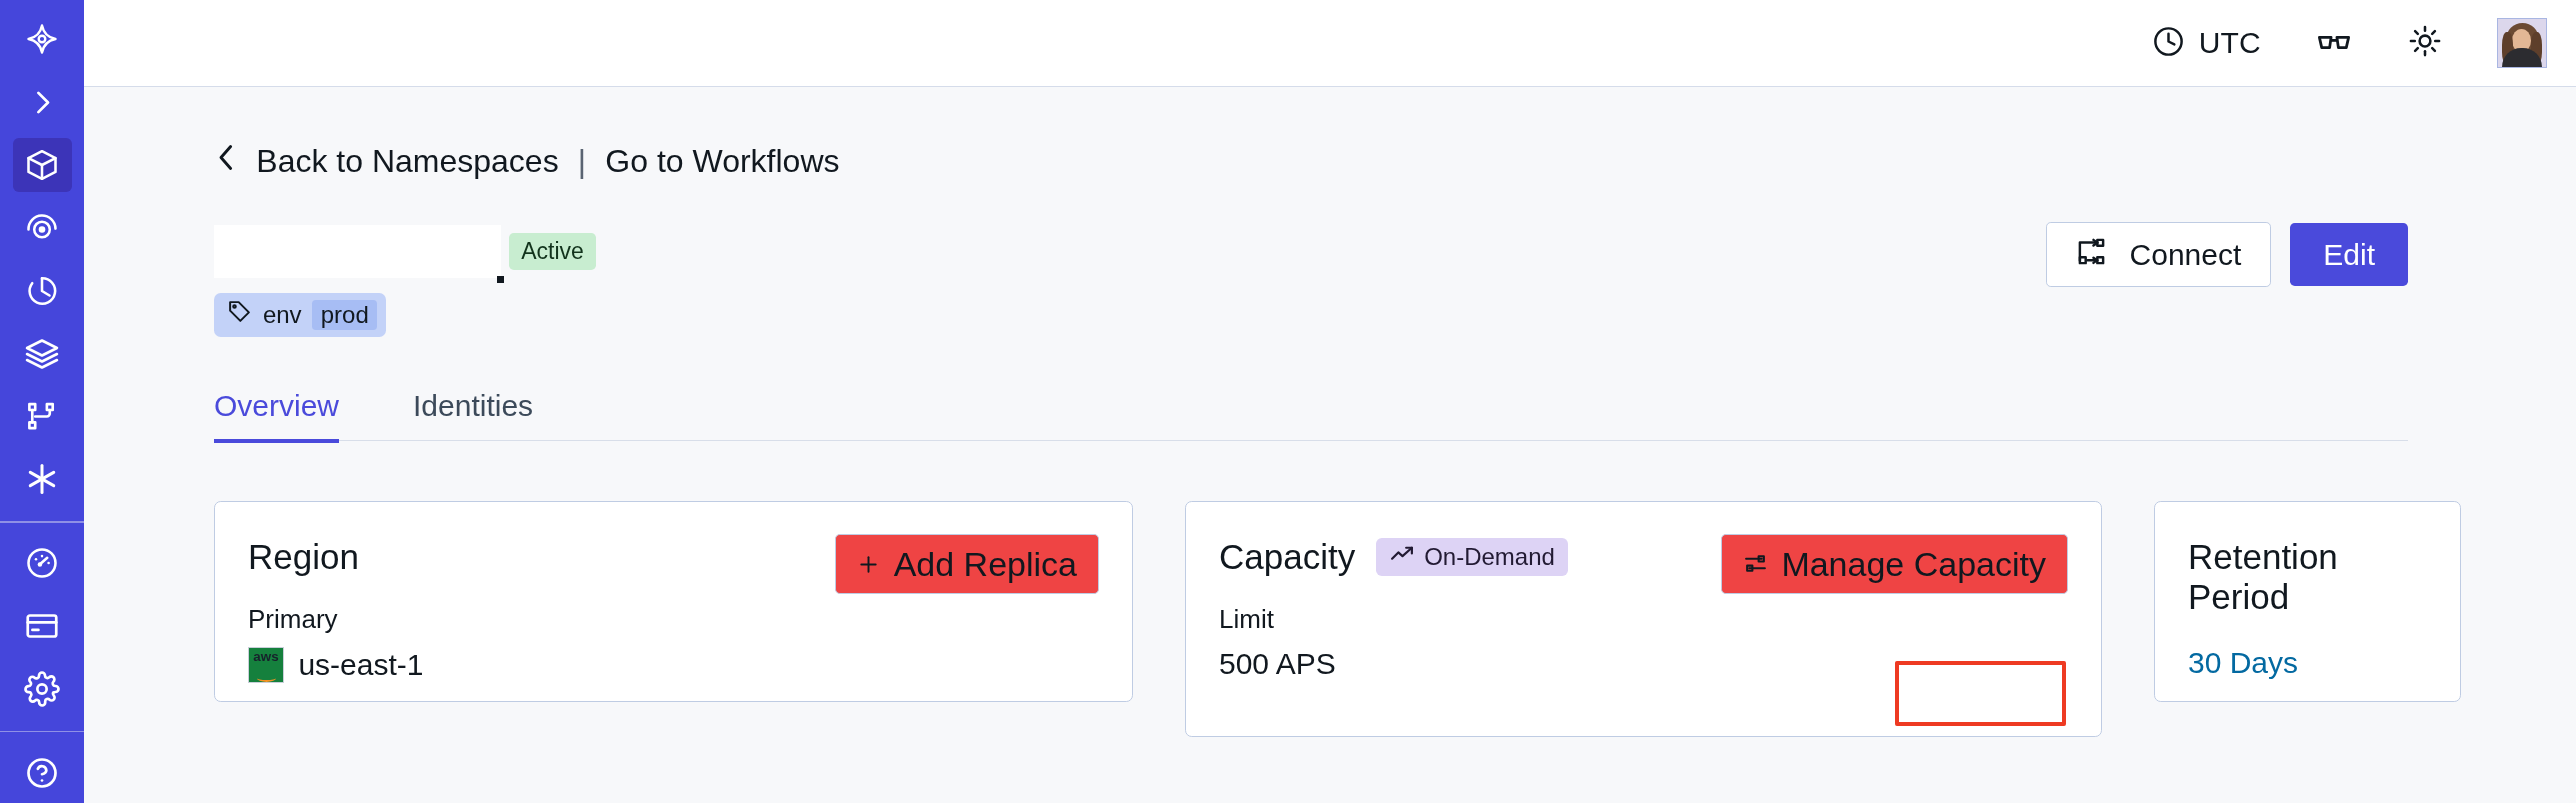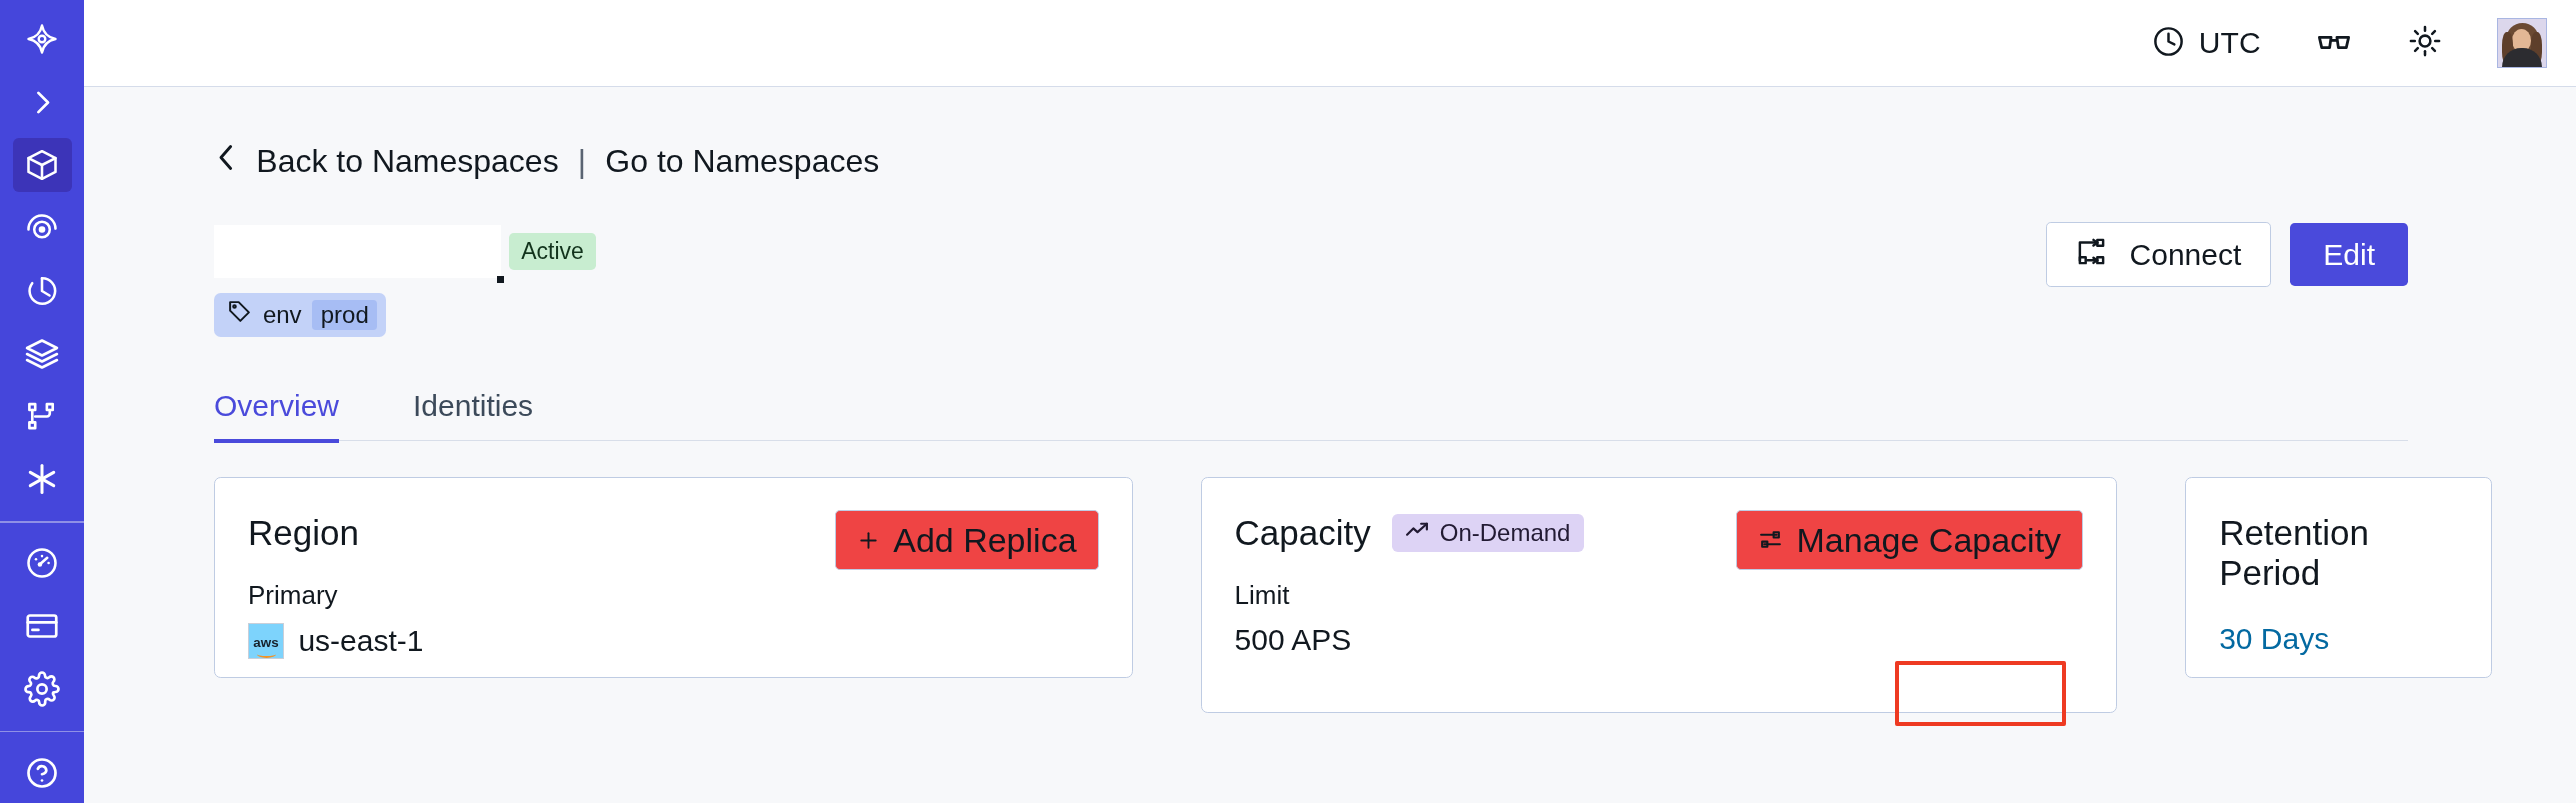--- a/index.html
+++ b/index.html
@@ -132,21 +132,21 @@
     width: calc(100% - 84px);
   }
   .tab {
     font-size: 30px; color: #3C4A5A; padding-bottom: 16.3px;
     cursor: pointer; border-bottom: 4.8px solid transparent;
     margin-bottom: -2.9px;
   }
   .tab.active { color: #4A4ADB; border-bottom-color: #4A4ADB; }
 
   .cards {
-    margin-top: 36px; display: flex; gap: 68px; align-items: stretch;
+    margin-top: 60px; display: flex; gap: 52px; align-items: stretch;
   }
   .card {
     background: #ffffff; border: 1.9px solid #BFCCE3;
     border-radius: 6.7px; padding: 35px 33px;
     position: relative;
   }
   .card-region { width: 919px; height: 201px; }
   .card-capacity { width: 917px; height: 236px; }
   .card-retention { width: 307px; height: 201px; }
   .card-head { display: flex; align-items: center; gap: 21px; }
@@ -163,22 +163,22 @@
     border-radius: 4.8px; padding: 9.6px 21px;
     font-size: 34px; color: #11181F; cursor: pointer;
   }
   .card-label { margin-top: 27px; font-size: 26px; color: #11181F; }
   .card-value {
     margin-top: 11.5px; font-size: 30px; color: #11181F;
     display: flex; align-items: center; gap: 14.4px;
   }
   .aws-logo {
     width: 36px; height: 36px; border: 1.9px solid #C9CFD9;
-    background: #7dd3fc; display: flex; flex-direction: column;
-    align-items: center; justify-content: flex-end; padding-top: 1.9px;
+    background: #15803d; display: flex; flex-direction: column;
+    align-items: center; justify-content: space-between; padding-top: 1.9px;
   }
   .aws-txt { font-size: 13.4px; font-weight: bold; color: #17212B; line-height: 1; }
   .aws-smile {
     width: 19px; height: 7.7px; margin-top: 1px;
     border-bottom: 2.9px solid #F59324; border-radius: 0 0 50% 50%;
   }
   .retention-value { margin-top: 29px; font-size: 30px; color: #0369a1; }
 
   .redbox {
     position: absolute; left: 1811px; top: 574px;
@@ -373,21 +373,21 @@
     <div class="content">
 
       <div class="backnav">
         <span>
           <svg width="25" height="33" viewBox="0 0 16 24" fill="none" stroke="#11181F" stroke-width="2.1" stroke-linecap="round" stroke-linejoin="round">
             <polyline points="11 4 4 12 11 20"></polyline>
           </svg>
         </span>
         <span>Back to Namespaces</span>
         <span class="sep">|</span>
-        <span>Go to Namespaces</span>
+        <span>Go to Workflows</span>
       </div>
 
       <div class="title-row">
         <div class="title-redact"></div>
         <div class="title-dot"></div>
         <span class="badge-active">Active</span>
 
         <div class="head-actions">
           <div class="btn-connect">
             <span>

